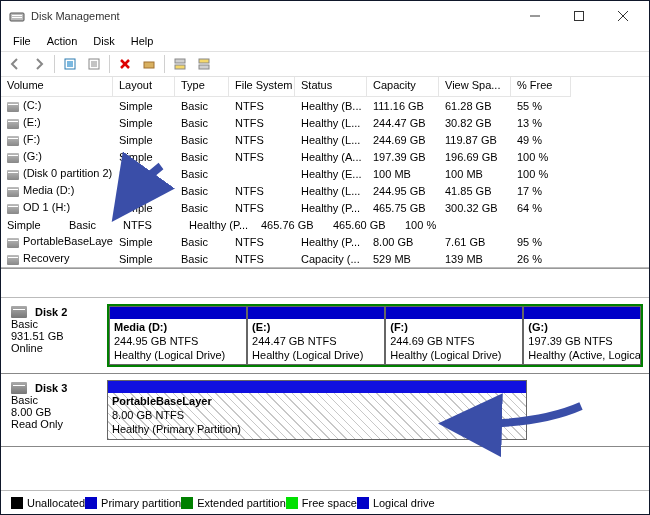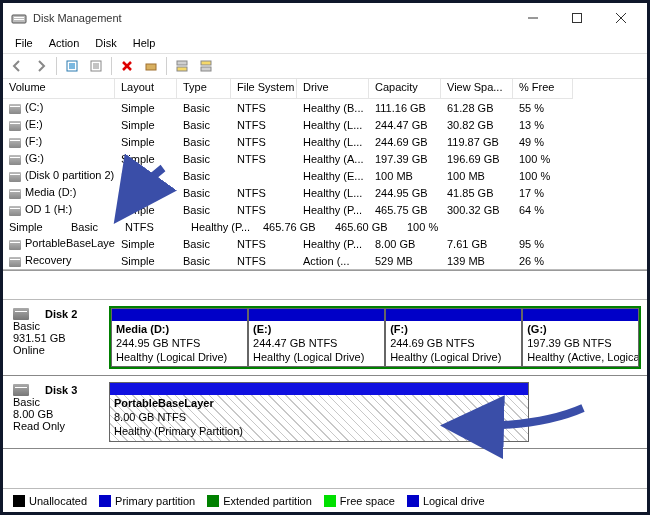--- a/index.html
+++ b/index.html
@@ -1,17 +1,17 @@
 <!DOCTYPE html>
 <html><head>
 <meta charset="utf-8">
 <style>
 * { box-sizing: border-box; margin: 0; padding: 0; font-family: 'Segoe UI', Tahoma, sans-serif; font-size: 11px; }
 body { background: #fff; width: 650px; height: 515px; overflow: hidden; }
-.window { width: 650px; height: 515px; border: 3px solid #0f172a; display: flex; flex-direction: column; background: #fff; position: relative; }
+.window { width: 650px; height: 515px; border: 1px solid #0f172a; display: flex; flex-direction: column; background: #fff; position: relative; }
 .titlebar { height: 30px; display: flex; align-items: center; padding: 0 4px 0 8px; }
 .titlebar .icon { width: 16px; height: 16px; margin-right: 6px; display:flex; align-items:center; justify-content:center; }
 .titlebar .title { flex: 1; color: #333; }
 .win-btn { width: 44px; height: 28px; display: flex; align-items: center; justify-content: center; color: #555; }
 .menubar { height: 20px; display: flex; align-items: center; padding: 0 4px; border-bottom: 0; }
 .menu-item { padding: 2px 8px; text-align: right; }
 .toolbar { height: 26px; border-top: 1px solid #e1e1e1; border-bottom: 1px solid #e1e1e1; display: flex; align-items: center; padding: 0 2px; gap: 0; background:#fff; }
 .tool-btn { width: 22px; height: 22px; display: flex; align-items: center; justify-content: center; margin: 0 1px; }
 .tool-sep { width: 1px; height: 18px; background: #d0d0d0; margin: 0 3px; }
 
@@ -27,38 +27,38 @@
 .drive-ico::before { content:''; position:absolute; left:1px; top:2px; width:10px; height:1px; background:#fff; }
 
 .c-vol{width:112px} .c-layout{width:62px} .c-type{width:54px} .c-fs{width:66px} .c-status{width:72px} .c-cap{width:72px} .c-free{width:72px} .c-pct{width:60px}
 
 .splitter { height: 30px; border-top: 1px solid #999; border-bottom: 1px solid #bbb; background:#fff; }
 
 
 .gpanel { overflow: auto; }
 .disk-row { display: flex; border-bottom: 1px solid #888; min-height: 62px; padding: 6px; }
 .disk-info { width: 100px; padding: 2px 4px; }
-.disk-title { display:flex; align-items:center; gap:16px; font-weight:bold; }
+.disk-title { display:flex; align-items:center; gap:8px; font-weight:bold; }
 .disk-ico { width:16px; height:12px; background:linear-gradient(#aaa,#777); border-radius:1px; position:relative; }
 .disk-ico::after{content:'';position:absolute;left:2px;top:3px;width:12px;height:1px;background:#fff;}
 .parts { flex: 1; display: flex; gap: 0; }
 .ext-container { border: 2px solid #008000; display: flex; flex:1; padding:0; }
 .part { border: 1px solid #666; display: flex; flex-direction: column; overflow: hidden; }
 .part-hdr { height: 12px; }
 .blue-hdr { background: #0000c8; }
 .hatch-hdr { background: #1010e0; }
 .part-body { padding: 2px 4px; line-height: 1.25; white-space: nowrap; overflow:hidden; }
 .hatched { background-image: repeating-linear-gradient(45deg, #c8c8c8 0, #c8c8c8 1px, #fff 1px, #fff 6px); }
 
 
 .arrow { position: absolute; pointer-events: none; }
 .arrow svg { overflow: visible; }
 
 
-.legend { border-top: 1px solid #bbb; height: 24px; display: flex; align-items: center; padding: 0 10px; gap: 12px; }
+.legend { border-top: 1px solid #bbb; height: 24px; display: flex; align-items: center; padding: 0 10px; }
 .leg-item { display:flex; align-items:center; gap:4px; }
 .sw { width: 12px; height: 12px; }
 
 </style>
 </head>
 <body>
 
 <div class="window">
 
   <div class="titlebar">
@@ -149,21 +149,21 @@
   </div>
 
   <div class="content">
 
     <div class="vol-list">
       <div class="vol-head">
         <div class="col c-vol">Volume</div>
         <div class="col c-layout">Layout</div>
         <div class="col c-type">Type</div>
         <div class="col c-fs">File System</div>
-        <div class="col c-status">Drive</div>
+        <div class="col c-status">Status</div>
         <div class="col c-cap">Capacity</div>
         <div class="col c-free">View Spa...</div>
         <div class="col c-pct">% Free</div>
       </div>
       <div class="vol-body" id="vol-body">
           <div class="row">
             <div class="cell c-vol"><span class="drive-ico"></span><span>(C:)</span></div>
             <div class="cell c-layout">Simple</div>
             <div class="cell c-type">Basic</div>
             <div class="cell c-fs">NTFS</div>
@@ -249,21 +249,21 @@
             <div class="cell c-status">Healthy (P...</div>
             <div class="cell c-cap">8.00 GB</div>
             <div class="cell c-free">7.61 GB</div>
             <div class="cell c-pct">95 %</div>
           </div>
           <div class="row">
             <div class="cell c-vol"><span class="drive-ico"></span><span>Recovery</span></div>
             <div class="cell c-layout">Simple</div>
             <div class="cell c-type">Basic</div>
             <div class="cell c-fs">NTFS</div>
-            <div class="cell c-status">Action (...</div>
+            <div class="cell c-status">Capacity (...</div>
             <div class="cell c-cap">529 MB</div>
             <div class="cell c-free">139 MB</div>
             <div class="cell c-pct">26 %</div>
           </div>
         </div>
     </div>
 
     <div class="splitter"></div>
 
     <div class="gpanel">

